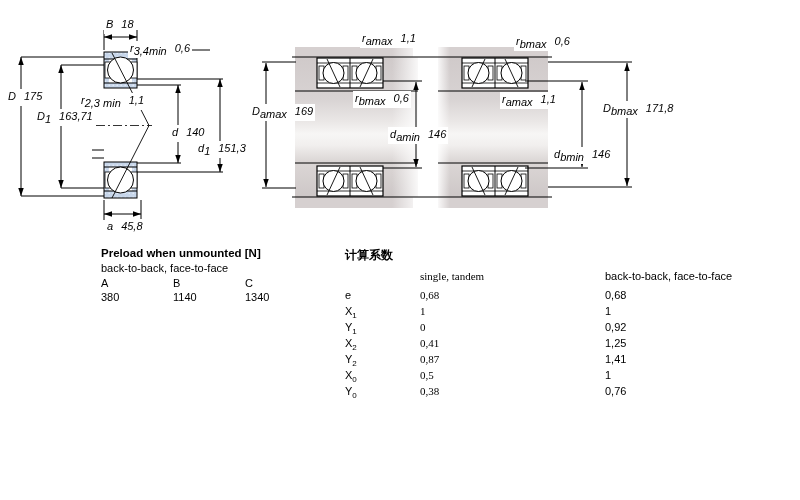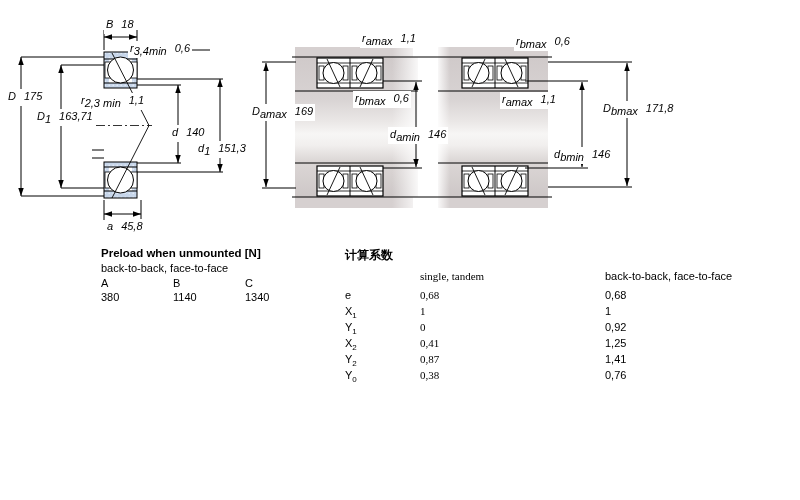--- a/index.html
+++ b/index.html
@@ -290,17 +290,18 @@
   <div class="ft-title">计算系数</div>
   <div class="ft-head">
     <span class="ft-c1">single, tandem</span><span class="ft-c2">back-to-back, face-to-face</span>
   </div>
   <div class="ft-body">
     <div class="ft-row"><span class="ft-lbl"><span>e</span><sub></sub></span><span class="ft-c1">0,68</span><span class="ft-c2">0,68</span></div>
     <div class="ft-row"><span class="ft-lbl"><span>X</span><sub>1</sub></span><span class="ft-c1">1</span><span class="ft-c2">1</span></div>
     <div class="ft-row"><span class="ft-lbl"><span>Y</span><sub>1</sub></span><span class="ft-c1">0</span><span class="ft-c2">0,92</span></div>
     <div class="ft-row"><span class="ft-lbl"><span>X</span><sub>2</sub></span><span class="ft-c1">0,41</span><span class="ft-c2">1,25</span></div>
     <div class="ft-row"><span class="ft-lbl"><span>Y</span><sub>2</sub></span><span class="ft-c1">0,87</span><span class="ft-c2">1,41</span></div>
+    <div class="ft-row"><span class="ft-lbl"><span>X</span><sub>0</sub></span><span class="ft-c1">0,5</span><span class="ft-c2">1</span></div>
     <div class="ft-row"><span class="ft-lbl"><span>Y</span><sub>0</sub></span><span class="ft-c1">0,38</span><span class="ft-c2">0,76</span></div>
   </div>
 </div>
 
 </div>
 
 </body></html>

